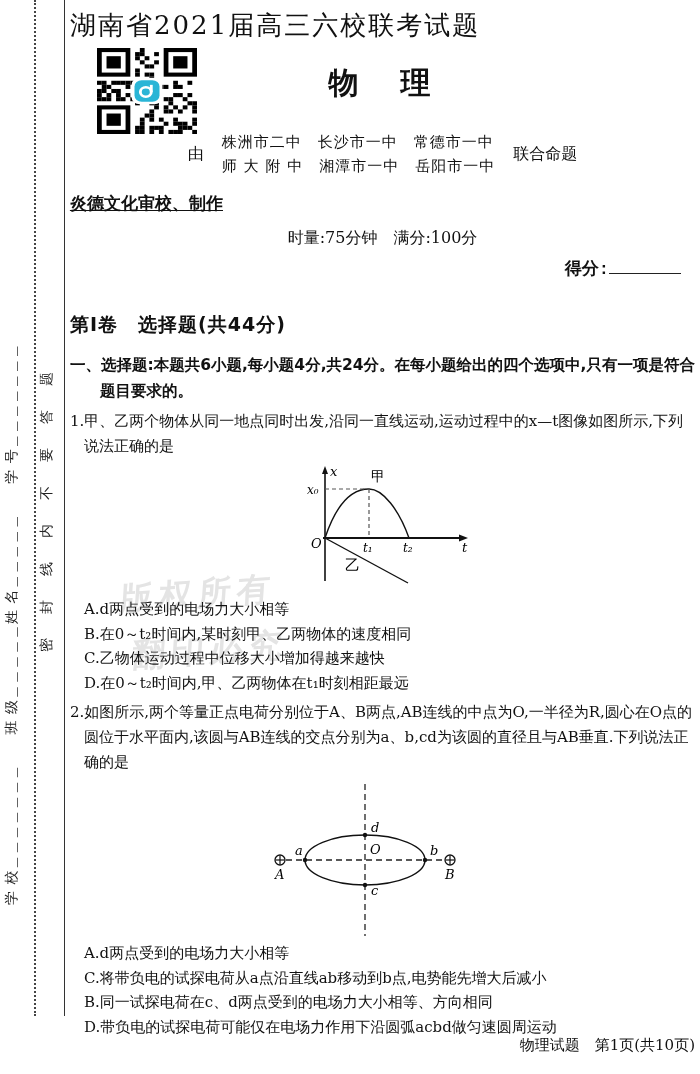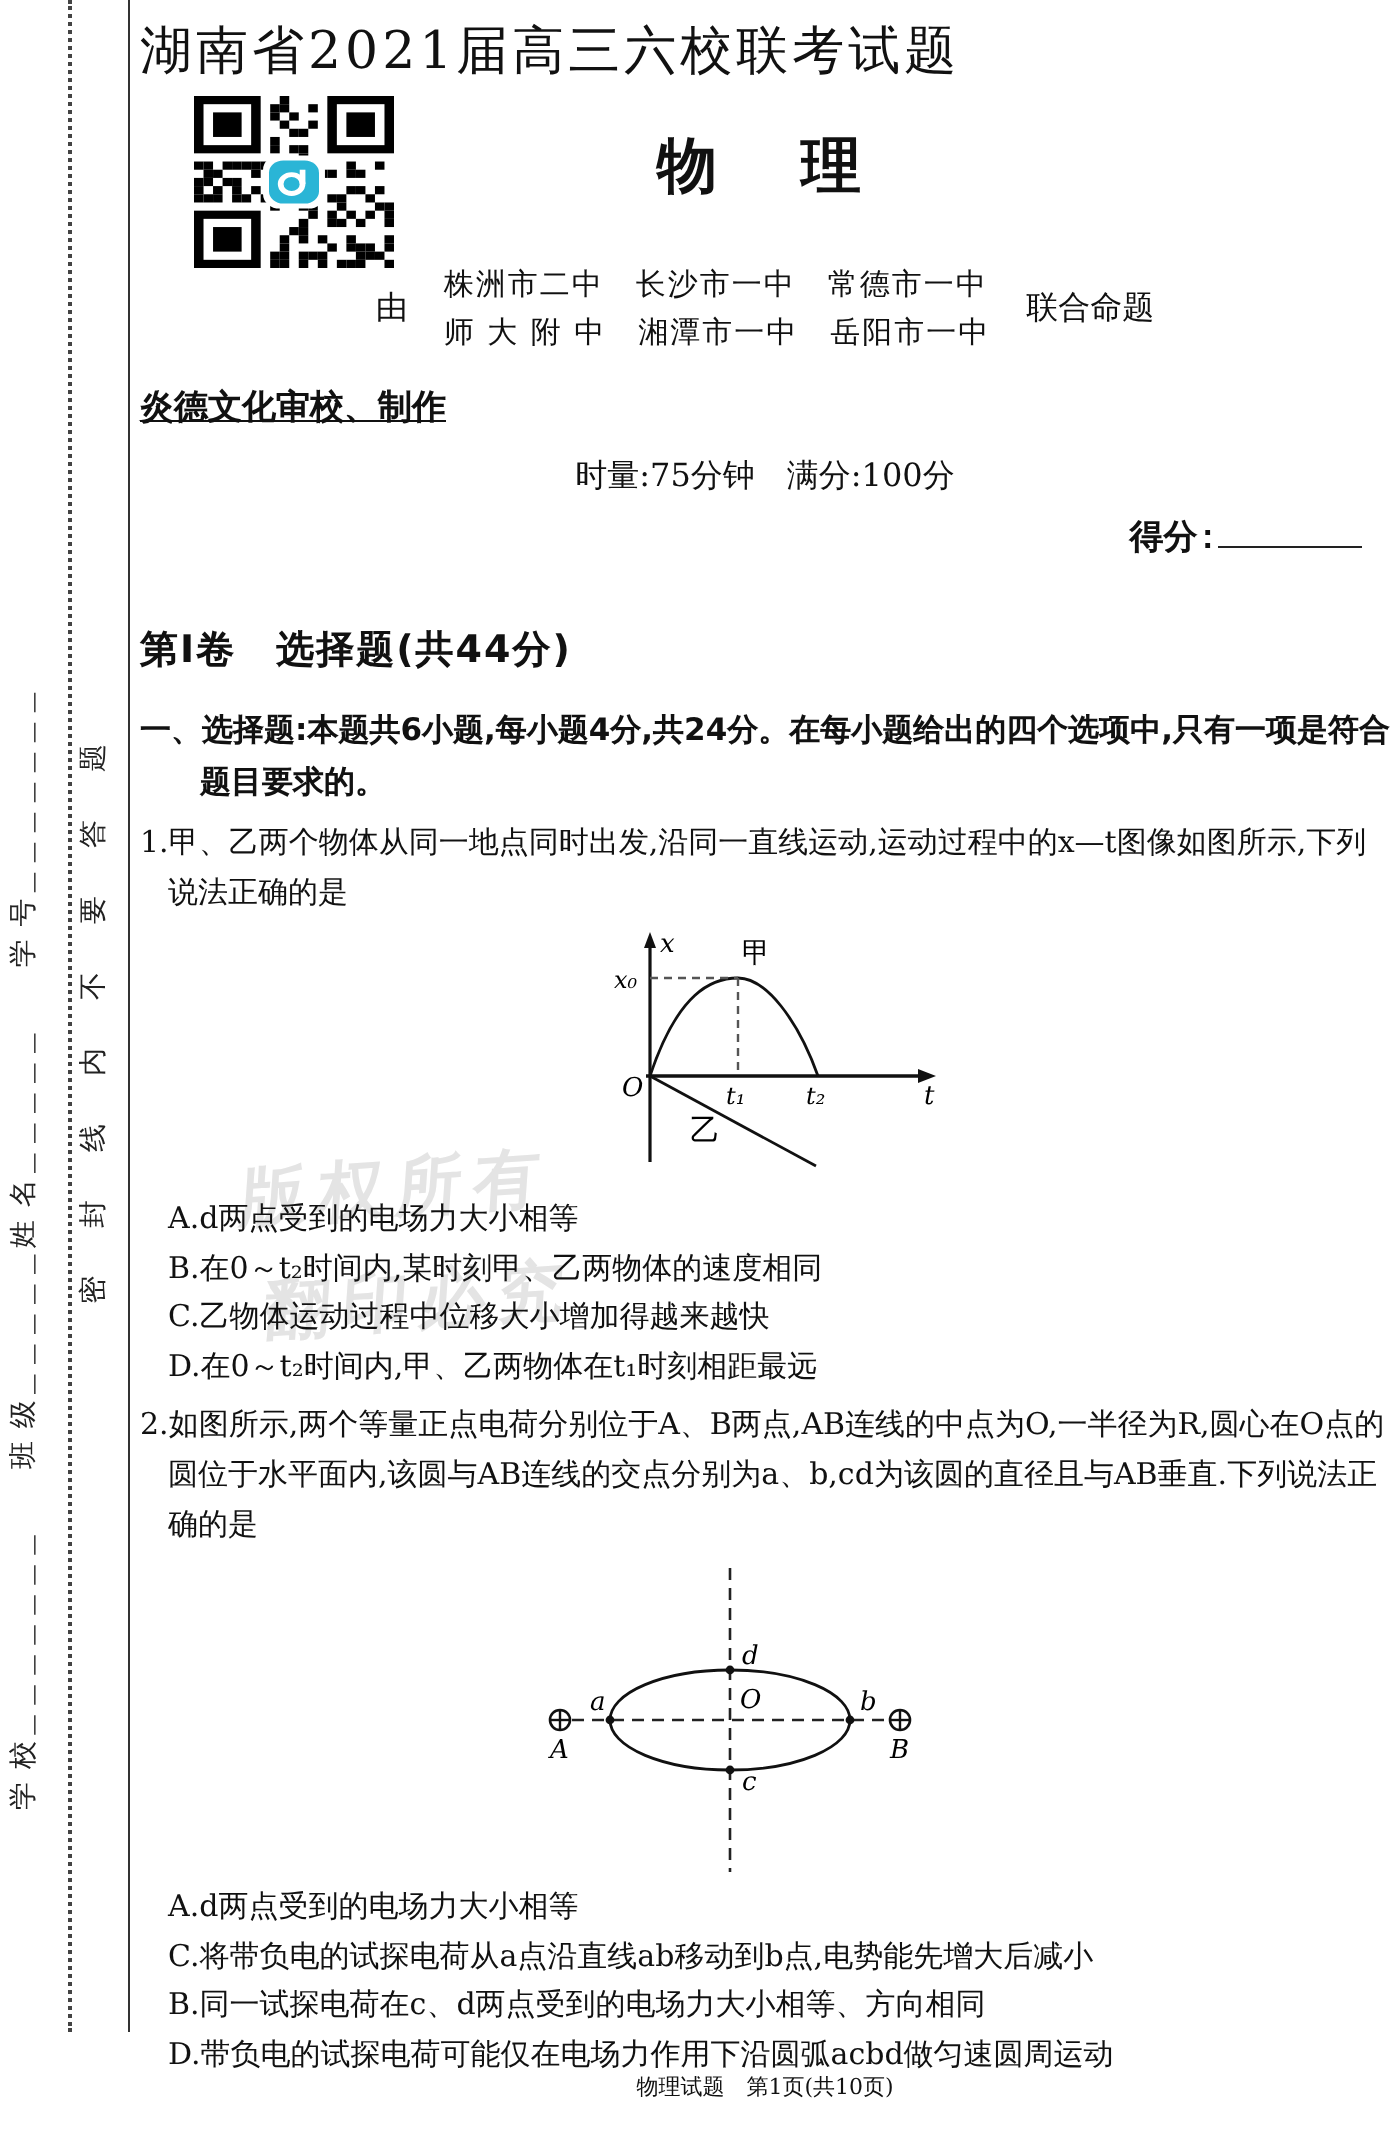--- a/index.html
+++ b/index.html
@@ -33,21 +33,21 @@
   .section-title{margin-top:32px;text-align:left;font-size:19px;font-weight:bold;
       font-family:"DejaVu Sans","Liberation Sans",sans-serif;letter-spacing:1px;}
   .instructions{margin:14px 0 0 0;font-size:15.5px;line-height:26px;font-weight:bold;
       font-family:"DejaVu Sans","Liberation Sans",sans-serif;
       padding-left:30px;text-indent:-30px;}
   .qtext{margin:5px 0 0 0;font-size:15px;line-height:25px;padding-left:14px;text-indent:-14px;}
   .opts{margin:2px 0 0 14px;font-size:15px;line-height:24.5px;}
   .opts div{margin:0;}
   .fig1{display:block;margin:4px 0 0 225px;}
   .fig2{display:block;margin:6px 0 0 178px;}
-  .footer{position:absolute;left:70px;top:1036px;width:625px;text-align:center;font-size:11px;z-index:2;}
+  .footer{position:absolute;left:70px;top:1036px;width:625px;text-align:right;font-size:15px;z-index:2;}
   
   .wm{position:absolute;z-index:1;font-size:33px;font-weight:bold;color:#e4e4e4;
       font-family:"DejaVu Sans","Liberation Sans",sans-serif;letter-spacing:6px;
       transform:rotate(-4deg) skewX(-8deg);}
   .wm1{left:120px;top:572px;}
   .wm2{left:132px;top:628px;}
   svg text.math{font-family:"DejaVu Serif","Liberation Serif",serif;font-style:italic;}
   svg text.cjk{font-family:"DejaVu Sans","Liberation Sans",sans-serif;font-style:normal;}
 </style>
 </head>

